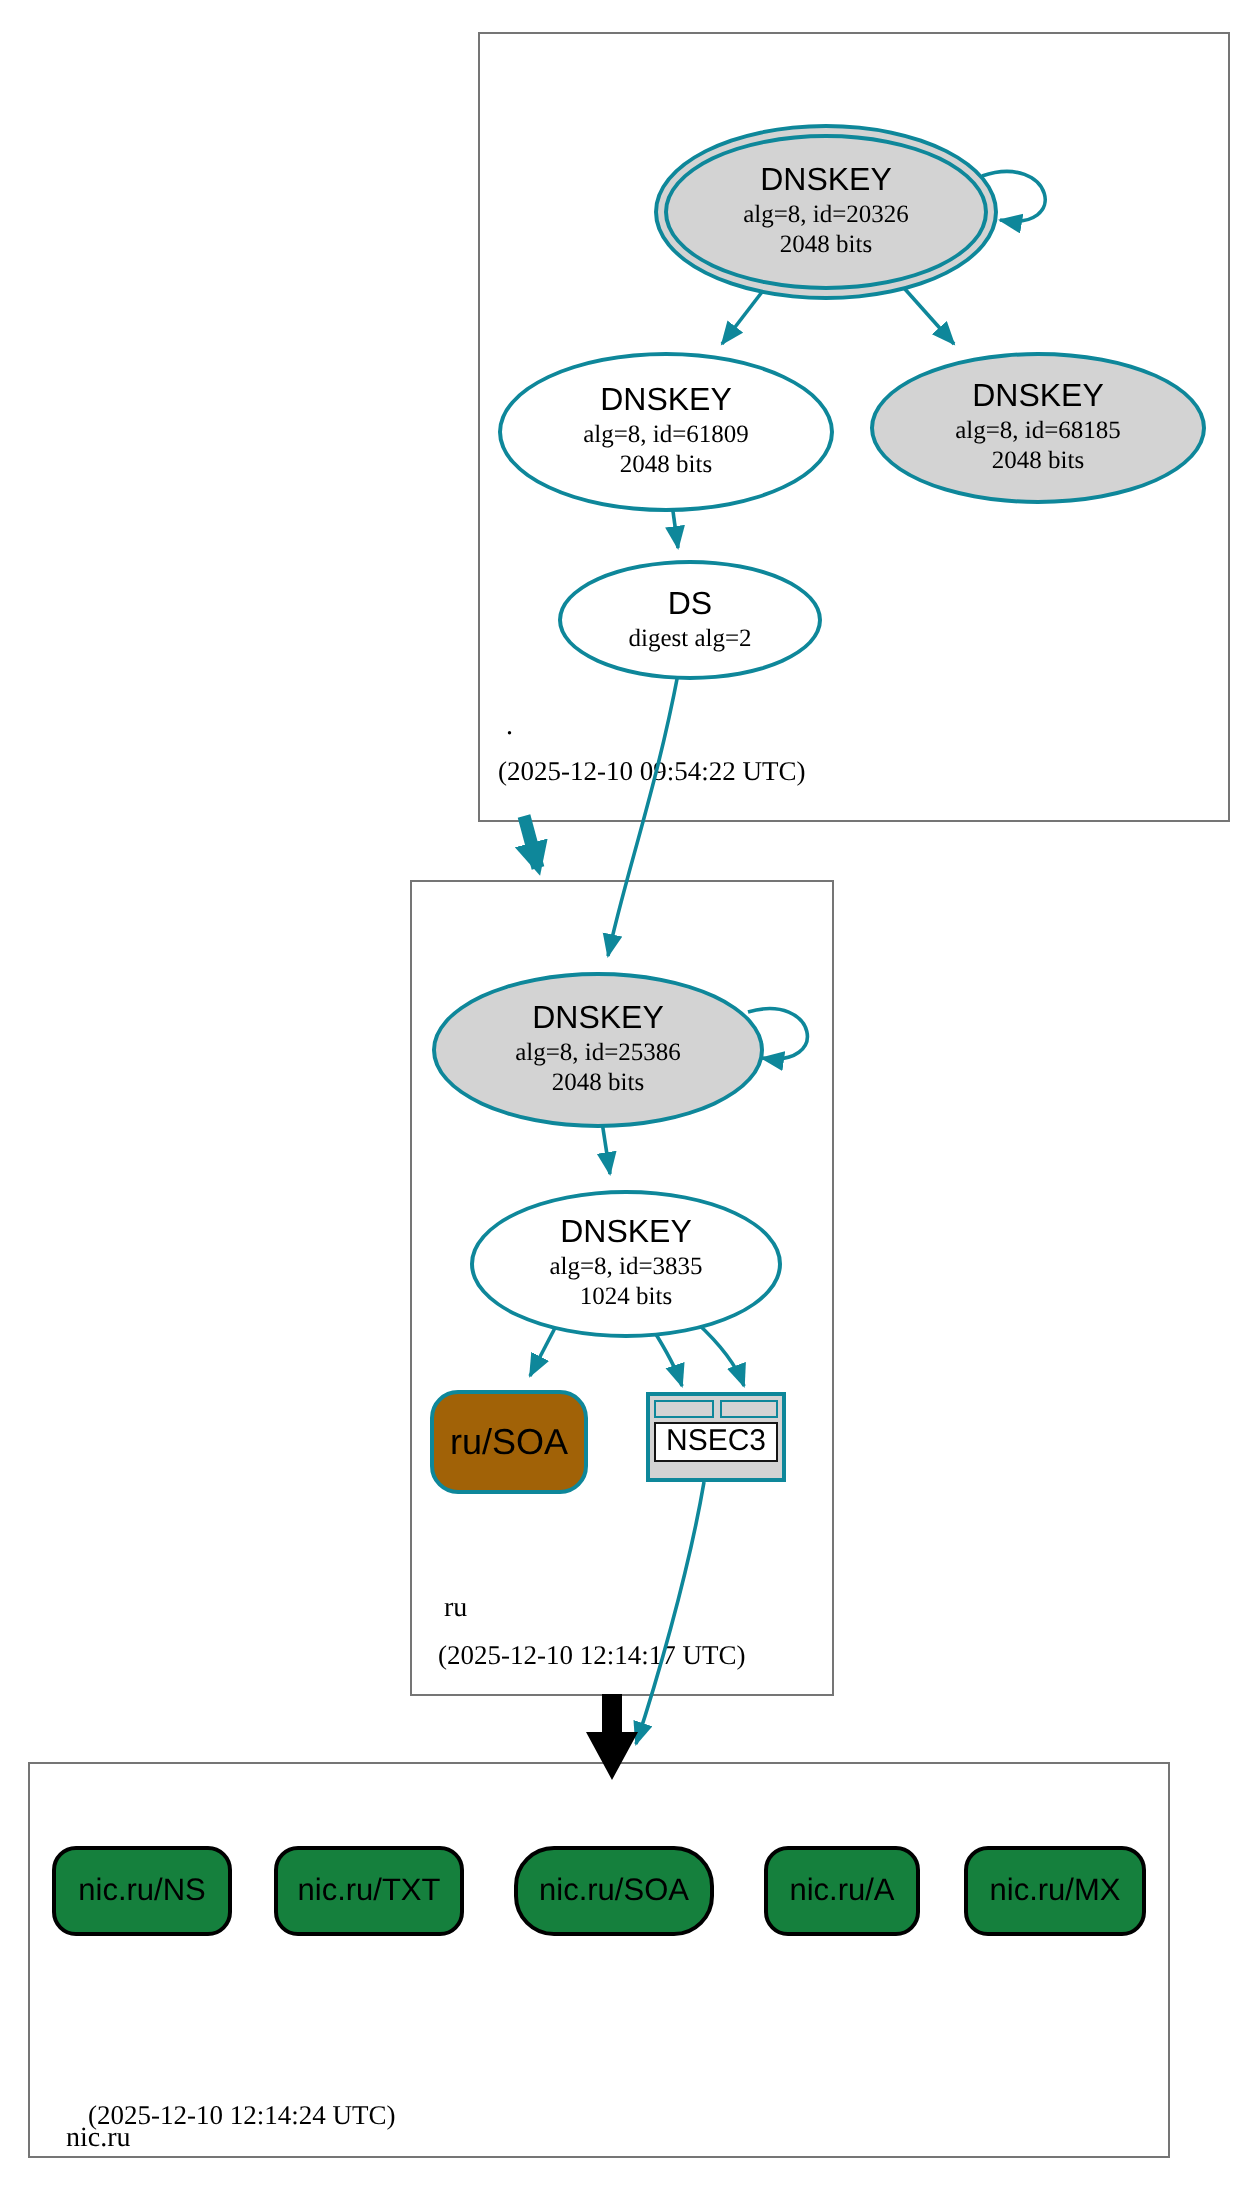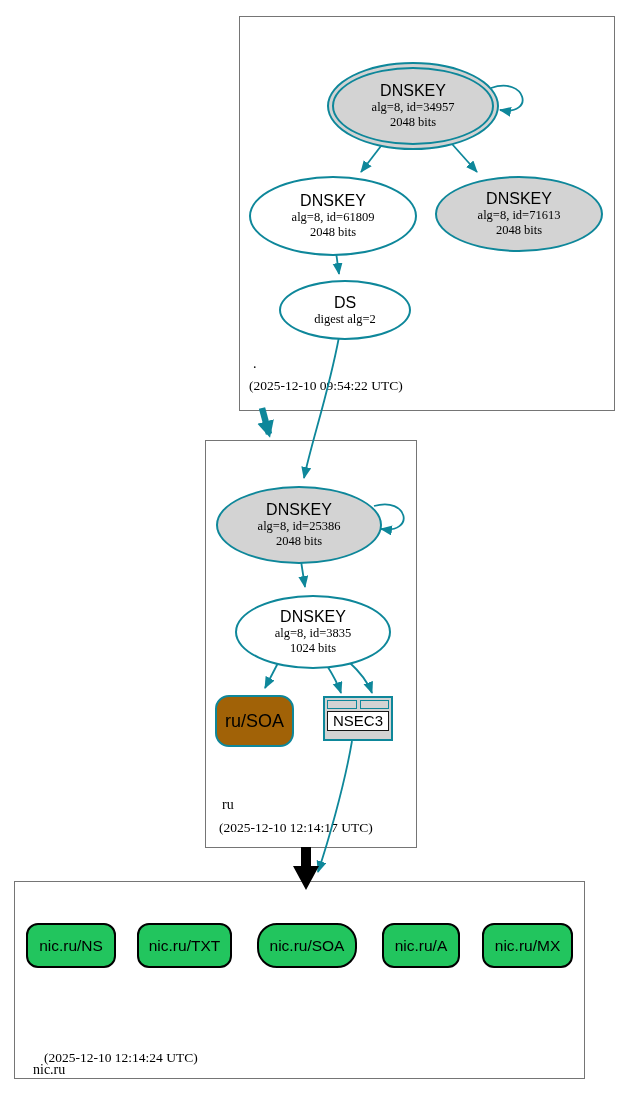--- a/index.html
+++ b/index.html
@@ -9,21 +9,21 @@
   .zone-label{position:absolute;font-family:"Liberation Serif",serif;font-size:14px;color:#000;}
   .zone-ts{position:absolute;font-family:"Liberation Serif",serif;font-size:13.5px;color:#000;white-space:nowrap;}
   .ellipse{position:absolute;border:2px solid #0e879a;border-radius:50%;background:#ffffff;
            display:flex;flex-direction:column;align-items:center;justify-content:center;text-align:center;z-index:10;}
   .ellipse.gray{background:#d3d3d3;}
   .inner-ring{position:absolute;inset:3px;border:2px solid #0e879a;border-radius:50%;pointer-events:none;}
   .node-title{font-family:"Liberation Sans",sans-serif;font-size:16px;line-height:18px;color:#000;}
   .node-detail{font-family:"Liberation Serif",serif;font-size:12.5px;line-height:15px;color:#000;}
   .rrbox{position:absolute;border:2px solid #0e879a;border-radius:14px;background:#a16207;
          display:flex;align-items:center;justify-content:center;font-size:18px;color:#000;z-index:10;}
-  .rrset-black{position:absolute;top:923px;height:45px;border:2.5px solid #000;border-radius:12px;background:#22c55e;
+  .rrset-black{position:absolute;top:923px;height:45px;border:2.5px solid #000;border-radius:12px;background:#15803d;
          display:flex;align-items:center;justify-content:center;font-size:15.5px;color:#000;z-index:10;box-sizing:border-box;}
   .nsec3{position:absolute;left:323px;top:696px;width:70px;height:45px;background:#d3d3d3;
          border:2.5px solid #0e879a;box-sizing:border-box;z-index:10;padding:2px;}
   .nsec3-toprow{display:flex;gap:3px;height:9px;}
   .nsec3-cell{flex:1;border:1.5px solid #0e879a;background:#d3d3d3;box-sizing:border-box;}
   .nsec3-main{margin-top:2px;border:1.5px solid #151515;text-align:center;
               font-size:15px;line-height:18px;color:#000;background:#ffffff;}
   svg.edges{position:absolute;left:0;top:0;z-index:5;pointer-events:none;}
 </style>
 </head>
@@ -77,33 +77,33 @@
     <path d="M 348,661 C 360,672 368,682 372,693" fill="none" stroke="#0e879a" stroke-width="1.8" marker-end="url(#mT)"></path>
 
     <path d="M 352,741 C 344,788 327,845 318,872" fill="none" stroke="#0e879a" stroke-width="1.8" marker-end="url(#mT)"></path>
 
     <path d="M 301,847 L 301,866 L 293,866 L 306,890 L 319,866 L 311,866 L 311,847 Z" fill="#000000" stroke="none"></path>
   </svg>
 
   <div class="ellipse gray" style="left:327px;top:62px;width:168px;height:84px;">
     <div class="inner-ring"></div>
     <div class="node-title">DNSKEY</div>
-    <div class="node-detail">alg=8, id=34957</div>
+    <div class="node-detail">alg=8, id=20326</div>
     <div class="node-detail">2048 bits</div>
   </div>
 
   <div class="ellipse" style="left:249px;top:176px;width:164px;height:76px;">
     <div class="node-title">DNSKEY</div>
     <div class="node-detail">alg=8, id=61809</div>
     <div class="node-detail">2048 bits</div>
   </div>
 
   <div class="ellipse gray" style="left:435px;top:176px;width:164px;height:72px;">
     <div class="node-title">DNSKEY</div>
-    <div class="node-detail">alg=8, id=71613</div>
+    <div class="node-detail">alg=8, id=68185</div>
     <div class="node-detail">2048 bits</div>
   </div>
 
   <div class="ellipse" style="left:279px;top:280px;width:128px;height:56px;">
     <div class="node-title">DS</div>
     <div class="node-detail">digest alg=2</div>
   </div>
 
   <div class="ellipse gray" style="left:216px;top:486px;width:162px;height:74px;">
     <div class="node-title">DNSKEY</div>

